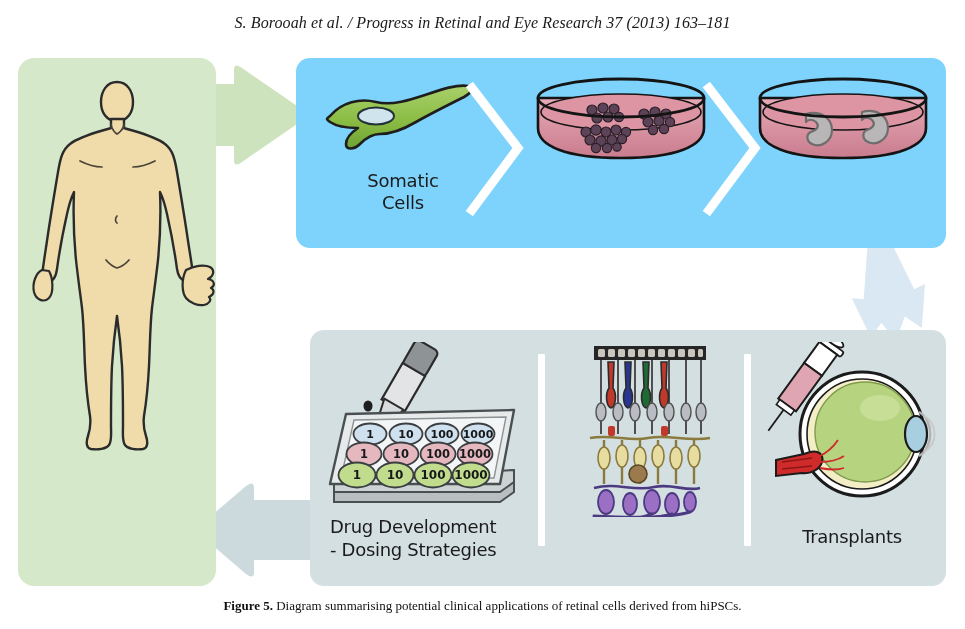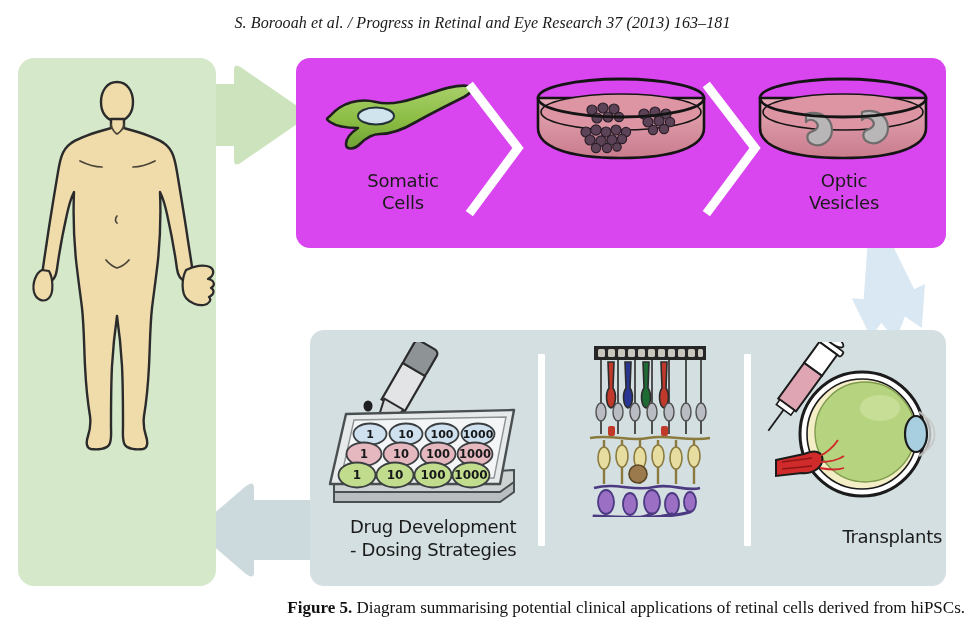--- a/index.html
+++ b/index.html
@@ -82,21 +82,21 @@
     z-index: 2;
   }
 
   
   #derivation-panel {
     position: absolute;
     left: 296px;
     top: 8px;
     width: 650px;
     height: 190px;
-    background: #d946ef;
+    background: #7dd3fc;
     border-radius: 14px;
     z-index: 3;
   }
   
   #applications-panel {
     position: absolute;
     left: 310px;
     top: 280px;
     width: 636px;
     height: 256px;
@@ -183,23 +183,23 @@
     background: #ffffff;
     border-radius: 1px;
   }
 
   
   #caption {
     position: absolute;
     left: 0;
     top: 598px;
     width: 965px;
-    text-align: right;
+    text-align: center;
     font-family: "Liberation Serif", serif;
-    font-size: 17px;
+    font-size: 13px;
     color: #111111;
   }
   #caption b { font-weight: bold; }
 </style>
 </head>
 <body>
 
 <div id="running-head">S. Borooah et al. / Progress in Retinal and Eye Research 37 (2013) 163–181</div>
 
 <div id="figure">
@@ -398,22 +398,20 @@
 
           <g fill="#b8b6b6" stroke="#6e6c6c" stroke-width="2.2" stroke-linejoin="round">
             <path d="M62,42 C76,38 88,46 88,58 C88,70 76,76 68,72 C62,69 62,62 67,60
                      C73,58 76,54 72,50 C69,47 64,47 62,50 Z"></path>
             <path d="M118,40 C132,36 144,44 144,56 C144,68 132,74 124,70 C118,67 118,60 123,58
                      C129,56 132,52 128,48 C125,45 120,45 118,48 Z"></path>
           </g>
           <ellipse cx="99" cy="26" rx="83" ry="19" fill="none" stroke="#141414" stroke-width="2.8"></ellipse>
         </svg>
       </div>
-      <div class="stage-label" style="white-space:pre-line;">Optic
-Vesicles</div>
     </div>
   </div>
 
   <div id="applications-panel">
 
     <div class="app" style="left:14px;width:210px;">
       <div class="app-art">
         <svg viewBox="0 0 210 175" width="210" height="175">
 
           <g transform="rotate(30 70 60)">
@@ -453,21 +451,21 @@
               <text x="33" y="137.32" text-anchor="middle" font-family="&quot;DejaVu Sans&quot;, sans-serif" font-size="12" font-weight="bold" fill="#16181a">1</text>
               <ellipse cx="71" cy="133" rx="18.5" ry="12.5" fill="#c2dc8e" stroke="#3b3f41" stroke-width="1.8"></ellipse>
               <text x="71" y="137.32" text-anchor="middle" font-family="&quot;DejaVu Sans&quot;, sans-serif" font-size="12" font-weight="bold" fill="#16181a">10</text>
               <ellipse cx="109" cy="133" rx="18.5" ry="12.5" fill="#c2dc8e" stroke="#3b3f41" stroke-width="1.8"></ellipse>
               <text x="109" y="137.32" text-anchor="middle" font-family="&quot;DejaVu Sans&quot;, sans-serif" font-size="12" font-weight="bold" fill="#16181a">100</text>
               <ellipse cx="147" cy="133" rx="18.5" ry="12.5" fill="#c2dc8e" stroke="#3b3f41" stroke-width="1.8"></ellipse>
               <text x="147" y="137.32" text-anchor="middle" font-family="&quot;DejaVu Sans&quot;, sans-serif" font-size="12" font-weight="bold" fill="#16181a">1000</text>
             </g>
         </svg>
       </div>
-      <div class="app-label left-align" style="white-space:pre-line;padding-left:6px;margin-left:20px;">Drug Development
+      <div class="app-label left-align" style="white-space:pre-line;padding-left:6px;">Drug Development
 - Dosing Strategies</div>
     </div>
 
     <div class="divider" style="left:228px;"></div>
 
     <div class="app" style="left:250px;width:180px;">
       <div class="app-art">
         <svg viewBox="0 0 180 175" width="180" height="175">
 
           <rect x="34" y="4" width="112" height="14" fill="#262626"></rect>
@@ -591,20 +589,20 @@
           <g transform="rotate(36 48 40)">
             <rect x="28" y="-4" width="30" height="6" rx="2" fill="#ffffff" stroke="#1b1b1b" stroke-width="1.8"></rect>
             <ellipse cx="43" cy="-8" rx="11" ry="4" fill="#ffffff" stroke="#1b1b1b" stroke-width="1.8"></ellipse>
             <rect x="32" y="2" width="22" height="26" fill="#ffffff" stroke="#1b1b1b" stroke-width="2"></rect>
             <rect x="32" y="28" width="22" height="44" fill="#e0a5b2" stroke="#1b1b1b" stroke-width="2"></rect>
             <rect x="34" y="72" width="18" height="6" fill="#ffffff" stroke="#1b1b1b" stroke-width="1.6"></rect>
             <line x1="43" y1="78" x2="43" y2="104" stroke="#1b1b1b" stroke-width="1.8"></line>
           </g>
         </svg>
       </div>
-      <div class="app-label" style="top:196px;text-align:right;">Transplants</div>
+      <div class="app-label" style="top:196px;">Transplants</div>
     </div>
   </div>
 </div>
 
 <div id="caption">
   <b>Figure 5.</b><span> Diagram summarising potential clinical applications of retinal cells derived from hiPSCs.</span>
 </div>
 
 </body></html>

